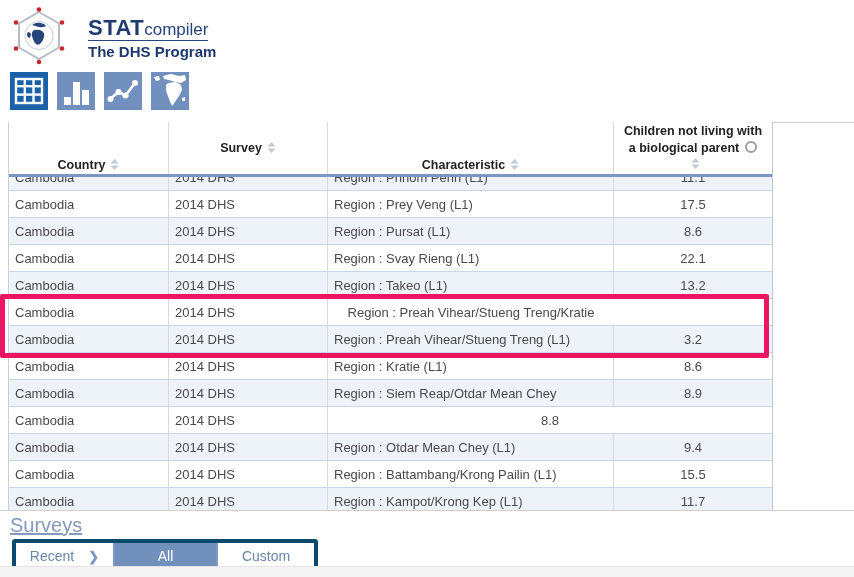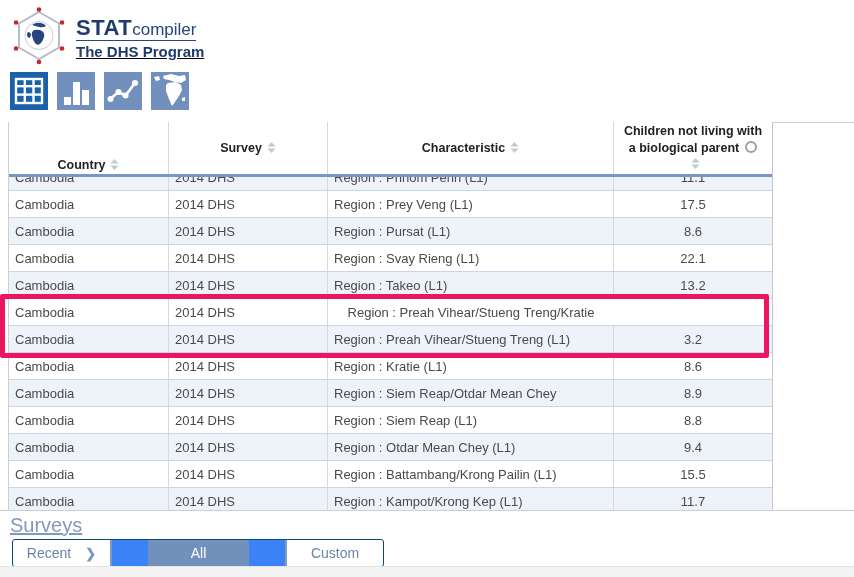--- a/index.html
+++ b/index.html
@@ -2,21 +2,21 @@
 <html><head>
 <meta charset="utf-8">
 <style>
   html,body{margin:0;padding:0;}
   body{
     width:854px;height:577px;position:relative;overflow:hidden;background:#fff;
     font-family:"Liberation Sans",sans-serif;-webkit-font-smoothing:antialiased;
   }
   
   .logo-area{position:absolute;left:10px;top:6px;display:flex;align-items:center;}
-  .logo-text{margin-left:8px;text-decoration:underline;}
+  .logo-text{margin-left:20px;}
   .brand-line{display:inline-block;border-bottom:1px solid #27447c;padding-bottom:1px;line-height:1;}
   .brand-stat{font-size:22px;font-weight:bold;color:#1e3a6e;letter-spacing:.5px;}
   .brand-compiler{font-size:17px;color:#27447c;}
   .brand-program{font-size:15px;font-weight:bold;color:#1e3a6e;margin-top:3px;line-height:1;}
   
   .toolbar{position:absolute;left:10px;top:72px;display:flex;gap:9px;}
   .tool-btn{width:38px;height:38px;padding:0;border:0;cursor:pointer;display:block;background:transparent;}
   .tool-btn svg{display:block;}
   
   .top-line{position:absolute;left:8px;top:122px;width:846px;border-top:1px solid #cfcfcf;}
@@ -24,35 +24,35 @@
   .table-wrap{position:absolute;left:8px;top:122px;width:765px;height:388px;overflow:hidden;
     border-left:1px solid #cfcfcf;border-right:1px solid #c6c6c6;background:#fff;box-sizing:border-box;}
   .thead{display:flex;height:52px;background:#fff;border-bottom:3px solid #7b96c4;position:relative;z-index:2;}
   .th{box-sizing:border-box;display:flex;align-items:center;justify-content:center;text-align:center;
     font-size:12.5px;font-weight:bold;color:#222;border-right:1px solid #d9d9d9;padding:0 8px;line-height:1.35;}
   .th:last-child{border-right:none;}
   .th .th-inner{display:inline;}
   .sort-icon{display:inline-block;vertical-align:-1px;margin-left:5px;}
   .info-icon{display:inline-block;width:8px;height:8px;border:2px solid #9aa0a8;border-radius:50%;
     vertical-align:-1px;margin-left:6px;}
-  .c0{width:160px;align-items:flex-end;} .c1{width:159px;} .c2{width:286px;} .c3{flex:1;}
+  .c0{width:160px;align-items:flex-end;} .c1{width:159px;} .c2{width:286px;align-items:flex-end;} .c3{flex:1;}
   .tbody-viewport{height:333px;overflow:hidden;}
   .tbody-inner{margin-top:-13px;}
   .tr{display:flex;height:27px;box-sizing:border-box;border-bottom:1px solid #c8d5ea;background:#fff;}
   .tr.alt{background:#eef2f9;}
   .td{box-sizing:border-box;display:flex;align-items:center;font-size:13px;color:#4a4a4a;
     border-right:1px solid #d9d9d9;padding:0 6px;white-space:nowrap;overflow:hidden;}
   .td:last-child{border-right:none;justify-content:center;}
   
   .highlight-box{position:absolute;left:0;top:294px;width:769px;height:64px;box-sizing:border-box;
     border:5px solid #ec1562;border-radius:2px;z-index:5;pointer-events:none;}
   
   .surveys-label{position:absolute;left:10px;top:514px;font-size:20px;color:#8399bd;text-decoration:underline;}
   .survey-tabs{position:absolute;left:12px;top:539px;display:flex;height:26px;
-    border:1px solid #0c4a6e;border-radius:3px;overflow:hidden;background:#3b82f6;gap:36px;}
+    border:4px solid #0c4a6e;border-radius:3px;overflow:hidden;background:#701a75;}
   .seg{box-sizing:border-box;height:100%;display:flex;align-items:center;justify-content:center;
     font-size:14px;color:#6884ab;background:#fff;border:0;cursor:pointer;padding:0;
     font-family:"Liberation Sans",sans-serif;}
   .seg-recent{width:99px;border-right:2px solid #7e99c4;gap:14px;}
   .seg-all{width:101px;}
   .seg-custom{width:98px;border-left:2px solid #7e99c4;}
   .seg.active{background:#7190bc;color:#fff;align-items:center;}
   .chevron{color:#7e99c4;font-weight:bold;font-size:13px;}
   .hscrollbar{position:absolute;left:0;top:566px;width:854px;height:11px;background:#f4f4f5;
     border-top:1px solid #e4e4e4;box-sizing:border-box;}
@@ -205,21 +205,20 @@
         </div>
         <div class="tr alt">
           <div class="td c0">Cambodia</div>
           <div class="td c1">2014 DHS</div>
           <div class="td c2">Region : Siem Reap/Otdar Mean Chey</div>
           <div class="td c3">8.9</div>
         </div>
         <div class="tr">
           <div class="td c0">Cambodia</div>
           <div class="td c1">2014 DHS</div>
-          <div class="td c2">Region : Siem Reap (L1)</div>
           <div class="td c3">8.8</div>
         </div>
         <div class="tr alt">
           <div class="td c0">Cambodia</div>
           <div class="td c1">2014 DHS</div>
           <div class="td c2">Region : Otdar Mean Chey (L1)</div>
           <div class="td c3">9.4</div>
         </div>
         <div class="tr">
           <div class="td c0">Cambodia</div>

